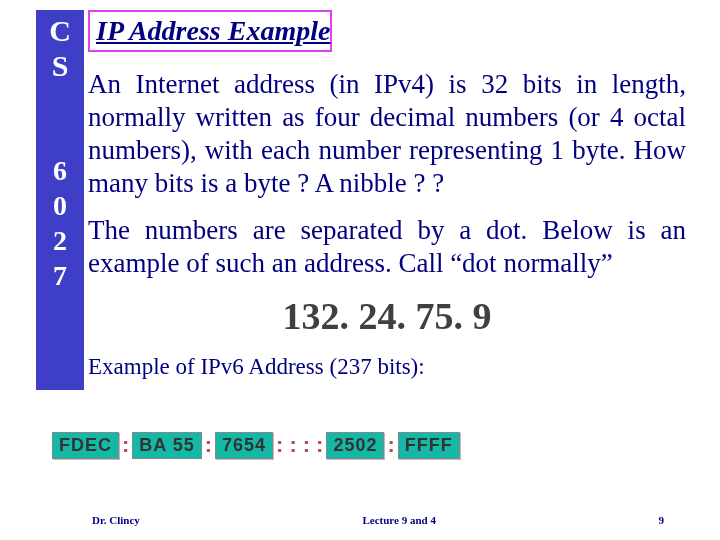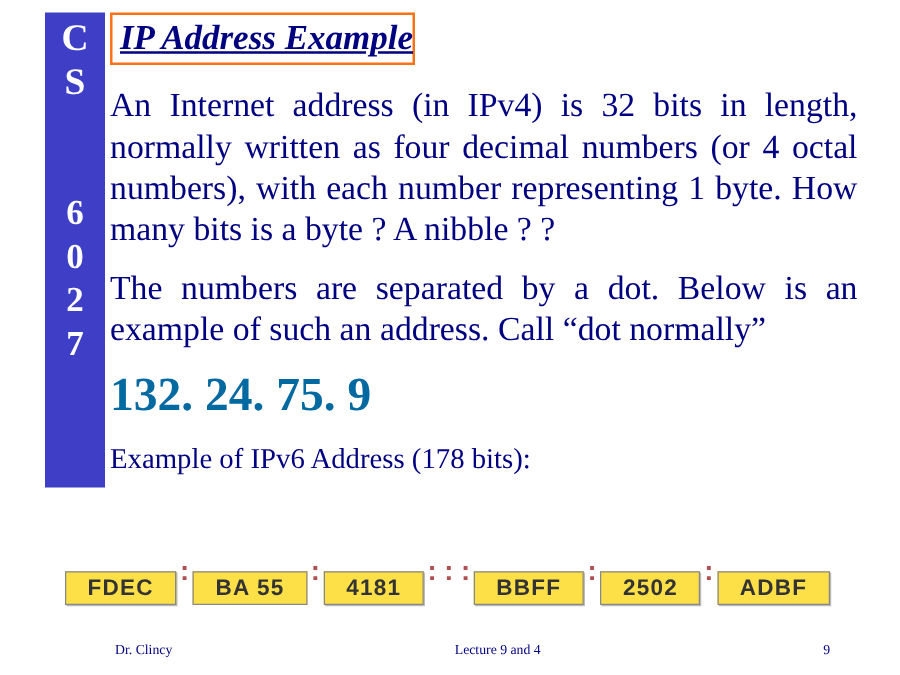--- a/index.html
+++ b/index.html
@@ -29,43 +29,43 @@
   .sidebar .top { margin-bottom: 70px; }
   .sidebar .bottom { line-height: 1.25; font-size: 28px; }
   .content {
     position: absolute;
     left: 88px;
     top: 10px;
     width: 598px;
   }
   .title-wrap {
     display: inline-block;
-    border: 2px solid #f97316;
+    border: 2px solid #d946ef;
     padding: 3px 0 3px 6px;
     margin-bottom: 16px;
   }
   .title {
     font-style: italic;
     font-weight: bold;
     font-size: 28px;
     color: #000080;
     text-decoration: underline;
   }
   .para {
     font-size: 27px;
     color: #000080;
     text-align: justify;
     line-height: 1.22;
     margin-bottom: 14px;
   }
   .ip-addr {
-    text-align: left;
+    text-align: center;
     font-size: 38px;
     font-weight: bold;
-    color: #0369a1;
+    color: #404040;
     margin: 6px 0 16px 0;
   }
   .ipv6-caption {
     font-size: 23px;
     color: #000080;
     margin-bottom: 10px;
   }
   .hex-row {
     position: absolute;
     left: 52px;
@@ -73,45 +73,44 @@
     width: 630px;
     display: flex;
     align-items: center;
     font-family: Arial, sans-serif;
     font-weight: bold;
     font-size: 18px;
     color: #333;
   }
   .hex-group {
     border: 1px solid #888;
-    background: #fde047;
-    padding: 2px 17px;
+    background: #14b8a6;
+    padding: 2px 6px;
     letter-spacing: 1px;
-    margin-top: 25px;
   }
   .hex-group.shadow { box-shadow: 1px 1px 0 #bbb; }
   .hex-colon {
     color: #b05050;
     font-size: 22px;
     padding: 0 3px;
     font-weight: bold;
     position: relative;
     top: -1px;
   }
   .footer {
     position: absolute;
     left: 0;
     bottom: 14px;
     width: 720px;
     display: flex;
     justify-content: space-between;
     padding: 0 56px 0 92px;
     font-family: "Times New Roman", serif;
     font-size: 11px;
-    font-weight: normal;
+    font-weight: bold;
     color: #000080;
   }
 </style>
 </head>
 <body>
 
 <div class="sidebar">
   <div class="top">
     <div>C</div>
     <div>S</div>
@@ -127,36 +126,35 @@
 <div class="content">
   <div class="title-wrap">
     <span class="title">IP Address Example</span>
   </div>
 
   <p class="para">An Internet address (in IPv4) is 32 bits in length, normally written as four decimal numbers (or 4 octal numbers), with each number representing 1 byte. How many bits is a byte ? A nibble ? ?</p>
   <p class="para">The numbers are separated by a dot. Below is an example of such an address. Call “dot normally”</p>
 
   <div class="ip-addr">132. 24. 75. 9</div>
 
-  <div class="ipv6-caption">Example of IPv6 Address (178 bits):</div>
+  <div class="ipv6-caption">Example of IPv6 Address (237 bits):</div>
 </div>
 
 <div class="hex-row">
   <span class="hex-group shadow">FDEC</span>
   <span class="hex-colon">:</span>
   <span class="hex-group">BA 55</span>
   <span class="hex-colon">:</span>
-  <span class="hex-group shadow">4181</span>
+  <span class="hex-group shadow">7654</span>
   <span class="hex-colon">:</span>
   <span class="hex-colon">:</span>
   <span class="hex-colon">:</span>
-  <span class="hex-group shadow">BBFF</span>
   <span class="hex-colon">:</span>
   <span class="hex-group shadow">2502</span>
   <span class="hex-colon">:</span>
-  <span class="hex-group shadow">ADBF</span>
+  <span class="hex-group shadow">FFFF</span>
 </div>
 
 <div class="footer">
   <span>Dr. Clincy</span>
   <span>Lecture 9 and 4</span>
   <span>9</span>
 </div>
 
 </body></html>

